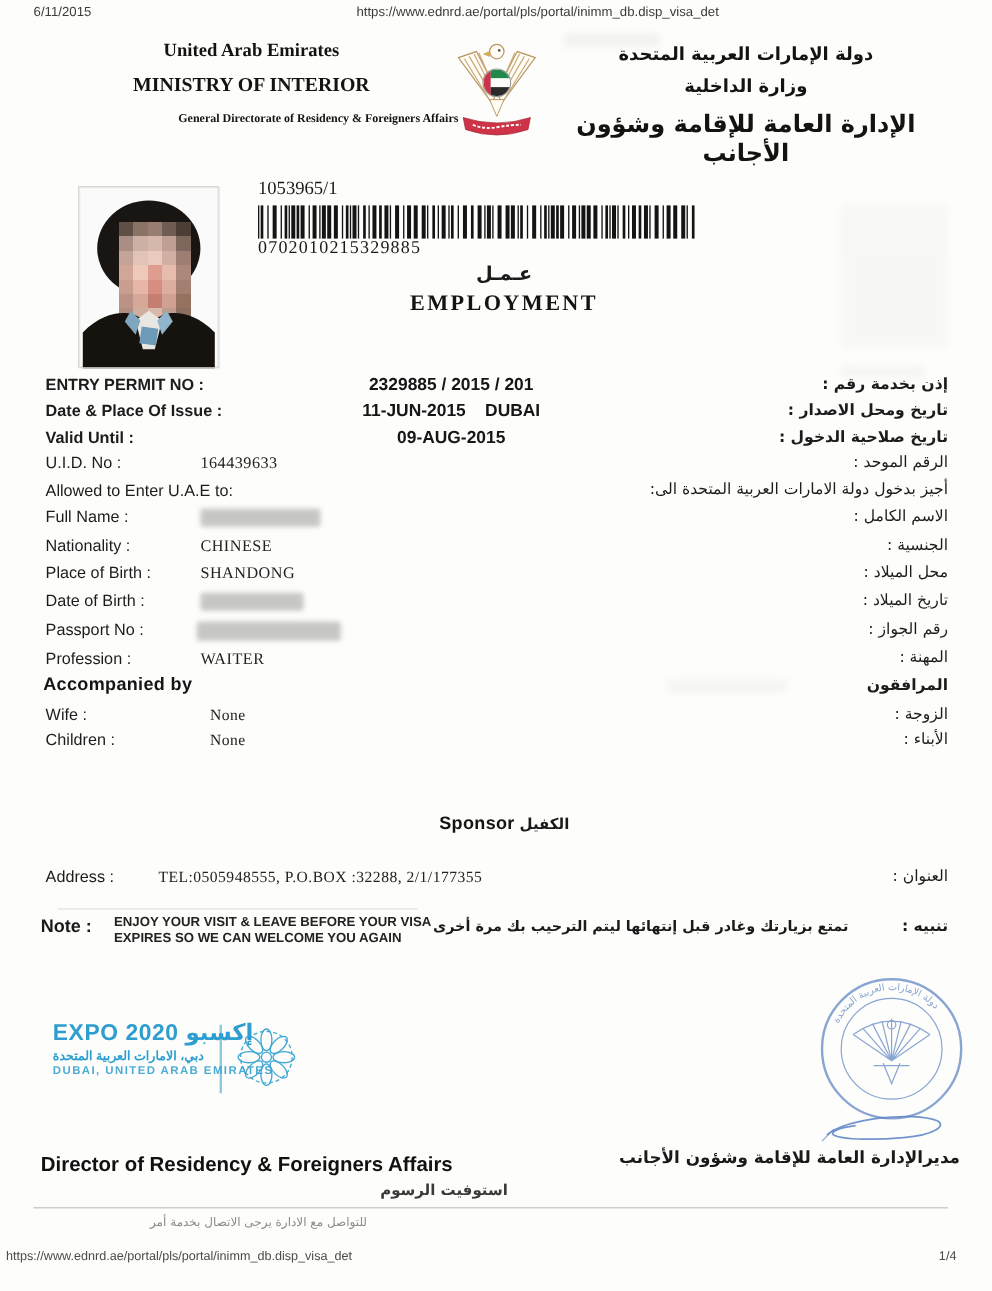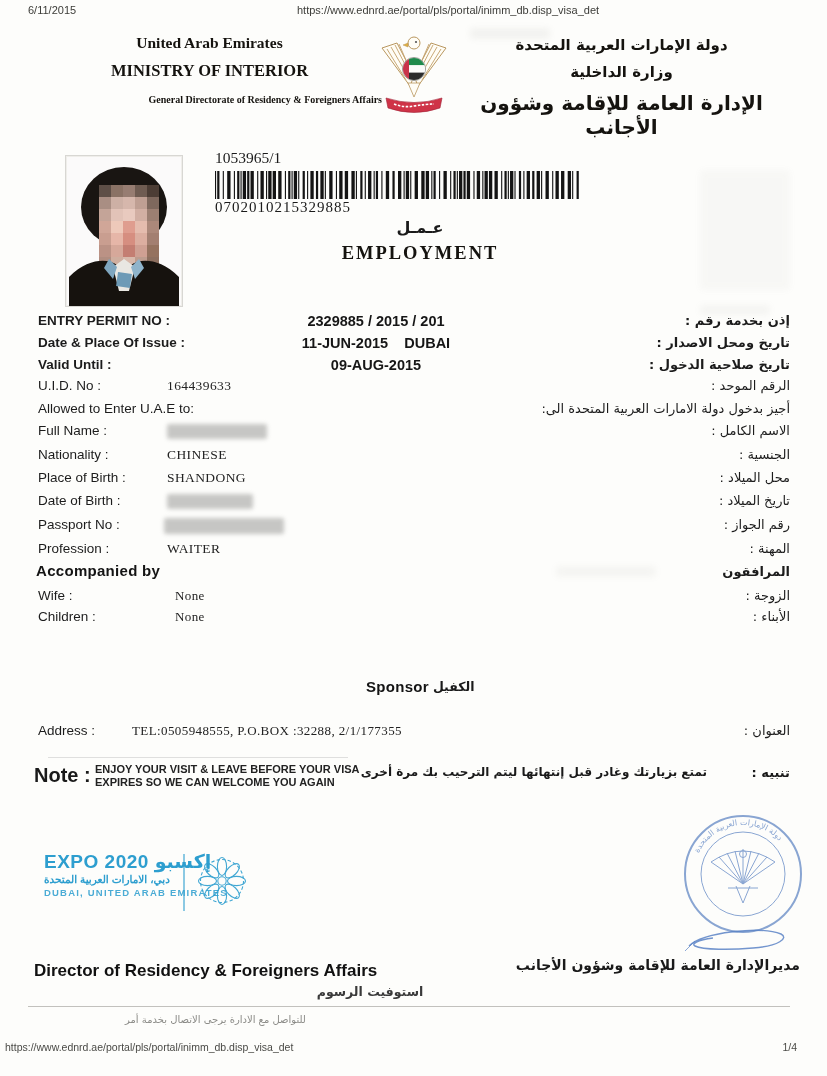--- a/index.html
+++ b/index.html
@@ -43,21 +43,21 @@
   .fval-serif{position:absolute;left:167px;font-family:"Liberation Serif",serif;font-size:13.5px;letter-spacing:.4px;color:#222;}
   .fval-bold{position:absolute;left:285px;width:182px;text-align:center;font-weight:bold;font-size:14.5px;white-space:pre;color:#161616;}
   .far{position:absolute;right:37px;font-size:13px;font-family:"DejaVu Sans",sans-serif;direction:rtl;color:#1c1c1c;}
   .redact{position:absolute;background:#b9b9b7;filter:blur(2px);border-radius:2px;opacity:.8;height:15px;top:1px;}
 
   .sec-title{font-size:15px;font-weight:bold;letter-spacing:.3px;color:#141414;}
 
   .sponsor-head{left:335px;top:678px;display:flex;gap:4px;align-items:center;margin-left:31px;}
   .sponsor-head .ar{font-size:12.5px;font-weight:bold;}
 
-  .note-label{left:34px;top:764px;font-size:20px;font-weight:bold;}
+  .note-label{left:34px;top:764px;font-size:15px;font-weight:bold;}
   .note-en{left:95px;top:763px;width:300px;font-size:11px;font-weight:bold;line-height:13px;color:#222;}
   .note-ar{right:120px;top:765px;font-size:12px;font-weight:bold;}
   .note-tanbih{right:37px;top:765px;font-size:13px;font-weight:bold;}
 
   
   .expo-title{left:44px;top:850px;font-size:19px;font-weight:bold;letter-spacing:.5px;
               color:var(--expo,#2d9ecf);font-family:"Liberation Sans","DejaVu Sans",sans-serif;}
   .expo-ar{left:44px;top:873px;font-size:10.5px;font-weight:bold;color:var(--expo,#2d9ecf);direction:rtl;text-align:left;}
   .expo-en{left:44px;top:887px;font-size:9.5px;letter-spacing:1.2px;font-weight:bold;color:var(--expo,#2d9ecf);opacity:.85;}
   .expo-divider{left:183px;top:854px;width:2px;height:57px;background:var(--expo,#2d9ecf);opacity:.55;}

